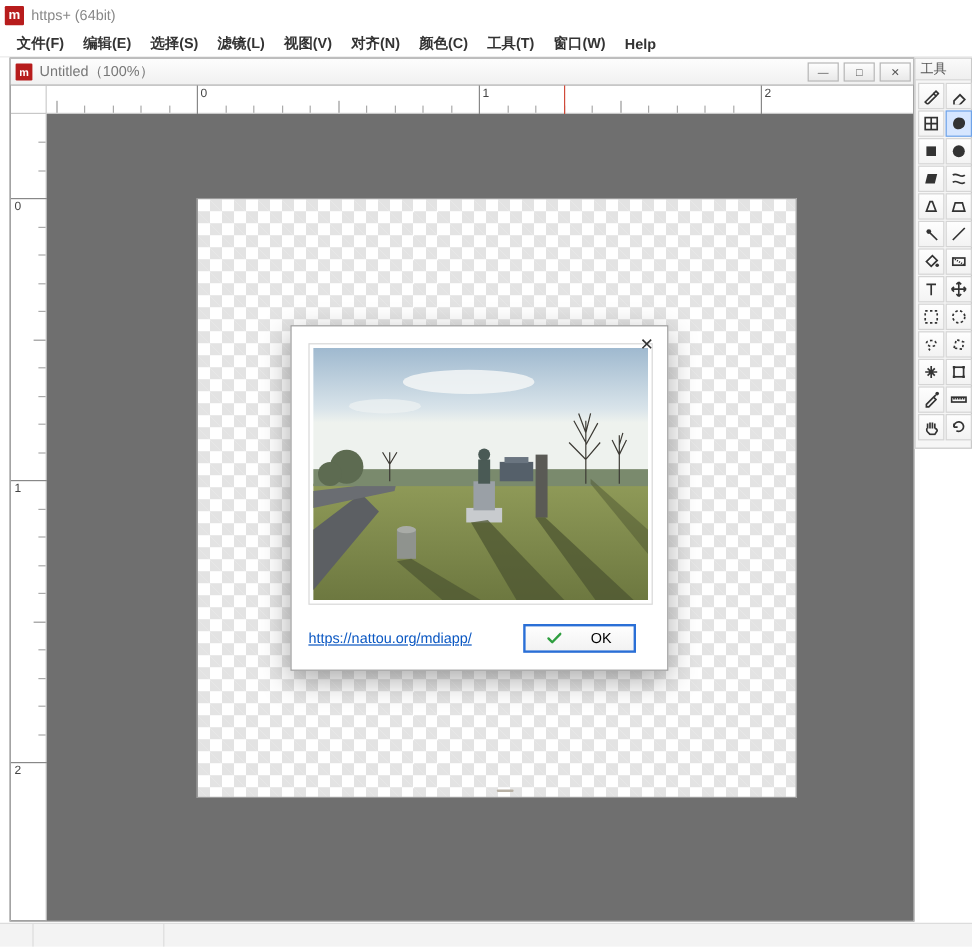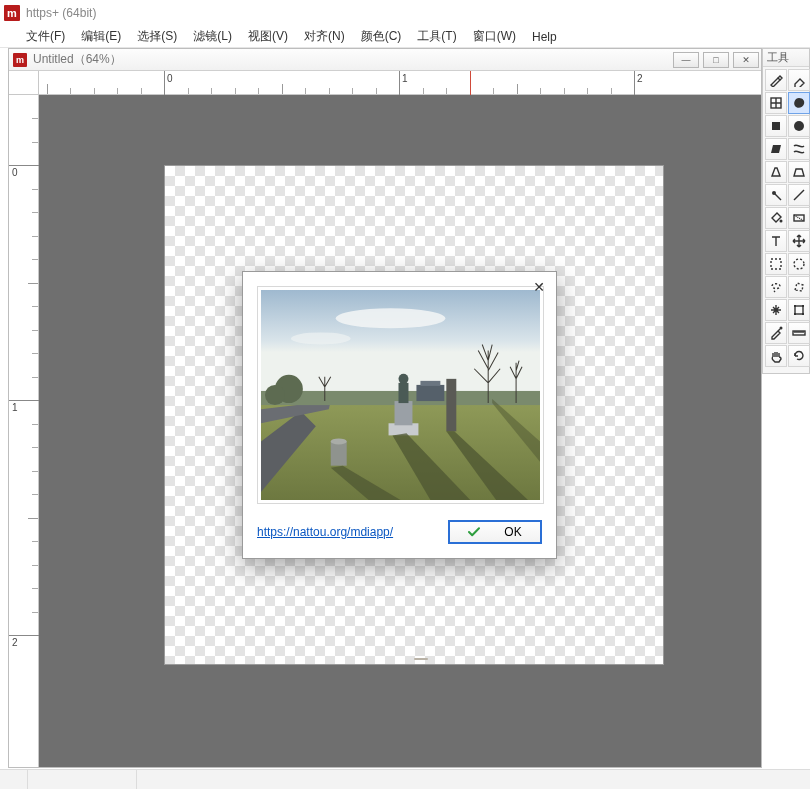--- a/index.html
+++ b/index.html
@@ -3,21 +3,21 @@
 <meta charset="utf-8">
 <style>
   * { box-sizing: border-box; margin: 0; padding: 0; font-family: "Microsoft YaHei", "Segoe UI", Arial, sans-serif; }
   html, body { width: 810px; height: 789px; overflow: hidden; background: #fff; }
 
   
   .titlebar { height: 26px; background: #fff; display: flex; align-items: center; padding: 0 4px; font-size: 12px; color: #888; }
   .titlebar .app-icon { width: 16px; height: 16px; background: #b71c1c; color: #fff; font-weight: bold; font-size: 11px; display: inline-flex; align-items: center; justify-content: center; margin-right: 6px; border-radius: 1px; }
 
   
-  .menubar { height: 22px; background: #fff; display: flex; align-items: center; padding: 0 18px; font-size: 12px; color: #333; border-bottom: 1px solid #e5e5e5; }
+  .menubar { height: 22px; background: #fff; display: flex; align-items: center; padding: 0 6px; font-size: 12px; color: #333; border-bottom: 1px solid #e5e5e5; font-weight: bold; }
   .menubar .mitem { padding: 2px 8px; cursor: default; }
 
   
   .mdi-area { position: relative; width: 810px; height: 741px; background: #fff; }
 
   
   .docwin { position: absolute; left: 8px; top: 0; width: 754px; height: 720px; border: 1px solid #bdbdbd; background: #6f6f6f; display: flex; flex-direction: column; box-shadow: 0 0 0 1px #ddd inset; }
   .docwin .doc-title { height: 22px; background: linear-gradient(#fdfdfd,#f1f1f1); border-bottom: 1px solid #cfcfcf; display: flex; align-items: center; font-size: 12px; color: #777; padding-left: 4px; }
   .doc-title .app-icon-sm { width: 14px; height: 14px; background: #b71c1c; color: #fff; font-weight: bold; font-size: 9px; display: inline-flex; align-items: center; justify-content: center; margin-right: 6px; border-radius: 1px; }
   .doc-title .spacer { flex: 1; }
@@ -53,21 +53,21 @@
     border: 1px solid #9a9a9a;
   }
   .canvas .little-mark{ position:absolute; bottom:4px; left:50%; width:14px; height:2px; background:#b9b2a6; border-radius:1px;}
 
   
   .about-dlg { position: absolute; left: 203px; top: 176px; width: 315px; background: #fff; border: 1px solid #9a9a9a; box-shadow: 0 8px 24px rgba(0,0,0,0.35); }
   .about-close { position: absolute; right: 8px; top: 6px; width: 18px; height: 18px; display:flex; align-items:center; justify-content:center; font-size: 14px; color: #333; cursor: default; }
   .about-inner { padding: 14px 14px 0 14px; }
   .about-img-frame { width: 287px; height: 218px; border: 1px solid #d8d8d8; padding: 3px; background: #fff; }
   .about-img { width: 100%; height: 100%; display:block; }
-  .about-row { display:flex; align-items:center; justify-content:space-between; margin: 16px 0 14px 0; }
+  .about-row { display:flex; align-items:center; justify-content:space-between; margin: 16px 12px 14px 0; }
   .about-link { color: #0a57c2; text-decoration: underline; font-size: 12px; }
   .ok-btn { width: 94px; height: 24px; border: 2px solid #2a6fd6; background: linear-gradient(#fefefe,#f2f2f2); display:inline-flex; align-items:center; justify-content:center; font-size: 12px; cursor: default; gap:24px;}
   .about-footer { background: #f0f0f0; border-top: 1px solid #dcdcdc; padding: 6px 10px; font-size: 12px; font-weight:bold; color:#222;}
 
   
   .toolpanel { position: absolute; right: 0; top: 0; width: 48px; background: #f6f6f6; border: 1px solid #c9c9c9; padding-bottom: 4px;}
   .toolpanel .tp-title { height: 18px; font-size: 11px; color: #555; background: linear-gradient(#fafafa,#efefef); border-bottom: 1px solid #d6d6d6; padding-left: 4px; display:flex; align-items:center;}
   .tp-grid { display: grid; grid-template-columns: 22px 22px; grid-auto-rows: 22px; gap: 1px; padding: 2px; }
   .tbtn { width: 22px; height: 22px; border: 1px solid #d5d5d5; background: linear-gradient(#fefefe,#f3f3f3); display:flex; align-items:center; justify-content:center; cursor:default;}
   .tbtn.sel { background: #d6e6ff; border-color:#6fa3e8;}
@@ -97,21 +97,21 @@
   <span class="mitem">工具(T)</span>
   <span class="mitem">窗口(W)</span>
   <span class="mitem">Help</span>
 </div>
 
 <div class="mdi-area">
 
   <div class="docwin">
     <div class="doc-title">
       <span class="app-icon-sm">m</span>
-      <span>Untitled（64%）</span>
+      <span>Untitled（100%）</span>
       <span class="spacer"></span>
       <span class="winbtn">—</span>
       <span class="winbtn">□</span>
       <span class="winbtn">✕</span>
     </div>
     <div class="doc-body">
       <div class="corner-box"></div>
 
       <div class="ruler-h" id="rulerH">
           <div class="tickmajor" style="left: 125px;"></div>

